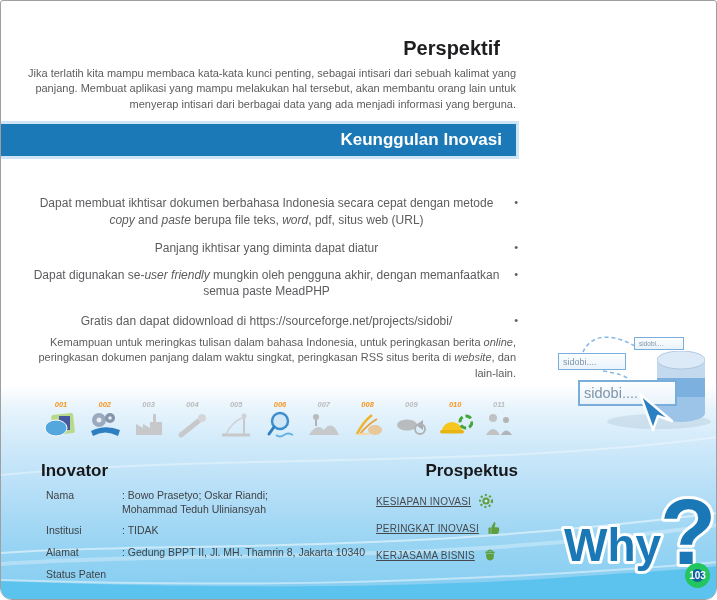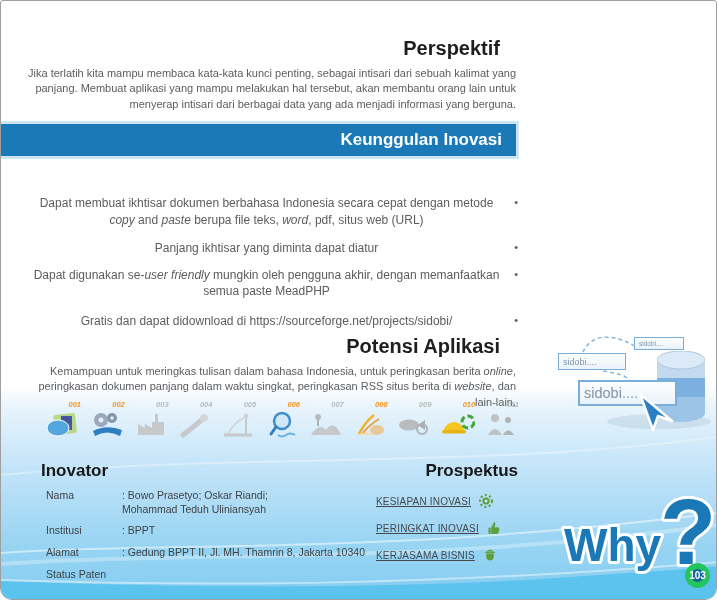--- a/index.html
+++ b/index.html
@@ -24,21 +24,21 @@
   .sec-bullets{position:absolute;left:25px;top:194px;width:492px;}
   .bullet{display:flex;align-items:flex-start;}
   .bullet-text{flex:1;text-align:center;font-size:12px;line-height:1.38;color:#5b5c5e;}
   .bullet-text em{font-style:italic;}
   .bullet-dot{width:11px;text-align:right;color:#5b5c5e;font-size:11px;line-height:1.38;}
   .mb1{margin-bottom:12px;} .mb2{margin-bottom:10px;} .mb3{margin-bottom:13px;}
   
   .sec-potensi{position:absolute;left:25px;top:334px;width:490px;text-align:right;}
   
   .cat-strip{position:absolute;left:40px;top:399px;width:478px;display:flex;justify-content:space-between;}
-  .cat{width:40px;display:flex;flex-direction:column;align-items:flex-end;}
+  .cat{width:40px;display:flex;flex-direction:column;align-items:center;}
   .cat-num{font-size:7.5px;font-weight:bold;font-style:italic;color:#b9bbbd;margin-bottom:1px;}
   .cat.active .cat-num{color:#f7941d;}
   .cat-icon{width:36px;height:30px;}
   
   .sec-inovator{position:absolute;left:40px;top:460px;width:335px;}
   .h2{font-size:17px;font-weight:bold;color:#17181a;margin:0 0 8px 0;}
   .inv-grid{display:grid;grid-template-columns:76px 1fr;row-gap:8px;
     font-size:10.5px;line-height:1.3;color:#3f4246;margin-left:5px;}
   .inv-value{white-space:pre-line;}
   
@@ -99,21 +99,20 @@
       <div class="bullet-text"><span>Dapat digunakan se-</span><em>user friendly</em><span> mungkin oleh pengguna akhir, dengan memanfaatkan semua paste MeadPHP</span></div>
       <span class="bullet-dot">•</span>
     </div>
     <div class="bullet">
       <div class="bullet-text"><span>Gratis dan dapat didownload di https://sourceforge.net/projects/sidobi/</span></div>
       <span class="bullet-dot">•</span>
     </div>
   </div>
 
   <div class="sec-potensi">
-    <h1 class="h1">Potensi Aplikasi</h1>
     <p class="bodytxt"><span>Kemampuan untuk meringkas tulisan dalam bahasa Indonesia, untuk peringkasan berita </span><em>online</em><span>, peringkasan dokumen panjang dalam waktu singkat, peringkasan RSS situs berita di </span><em>website</em><span>, dan lain-lain.</span></p>
   </div>
 
   <div class="cat-strip">
     <div class="cat active">
       <span class="cat-num">001</span>
       <svg class="cat-icon" viewBox="0 0 36 30">
         <rect x="9" y="4" width="22" height="20" rx="2" fill="#b8d98a" transform="rotate(-6 20 14)"></rect>
         <rect x="16" y="6" width="11" height="14" fill="#45589f"></rect>
         <ellipse cx="13" cy="18" rx="11" ry="8" fill="#53a7dc" stroke="#fff" stroke-width="1"></ellipse>
@@ -230,21 +229,21 @@
     </svg>
   </div>
 
   <div class="sec-inovator">
     <h2 class="h2">Inovator</h2>
     <div class="inv-grid">
       <span>Nama</span>
       <span class="inv-value">: Bowo Prasetyo; Oskar Riandi;
   Mohammad Teduh Uliniansyah</span>
       <span>Institusi</span>
-      <span class="inv-value">: BPPT</span>
+      <span class="inv-value">: TIDAK</span>
       <span>Alamat</span>
       <span class="inv-value">: Gedung BPPT II, Jl. MH. Thamrin 8, Jakarta 10340</span>
       <span>Status Paten</span>
     </div>
   </div>
 
   <div class="sec-prospektus">
     <h2 class="h2">Prospektus</h2>
     <div class="pro-item">
       <span class="pro-label">KESIAPAN INOVASI</span>

